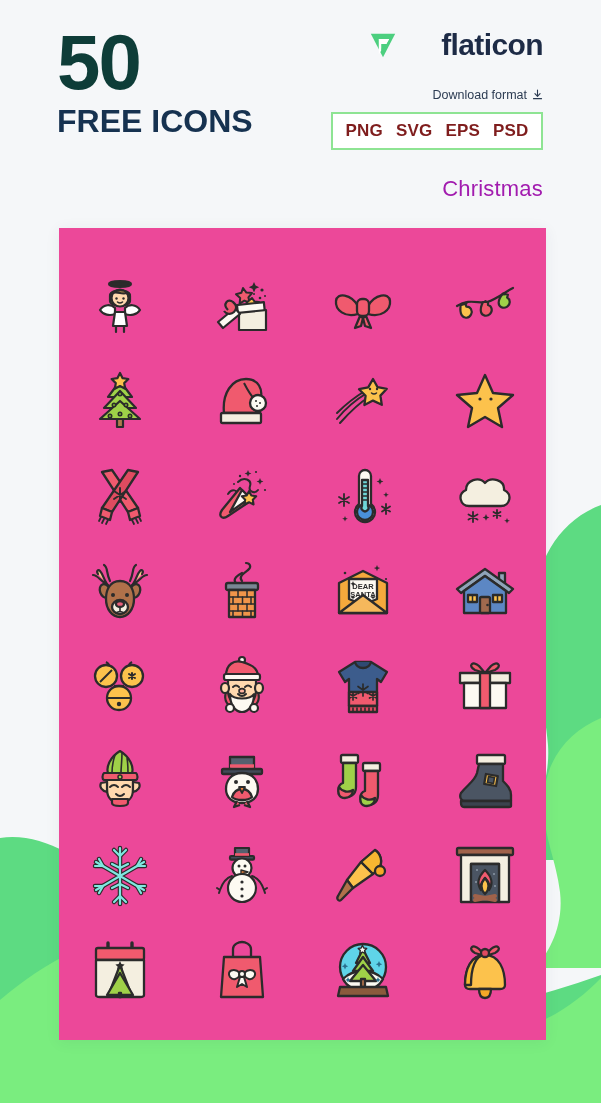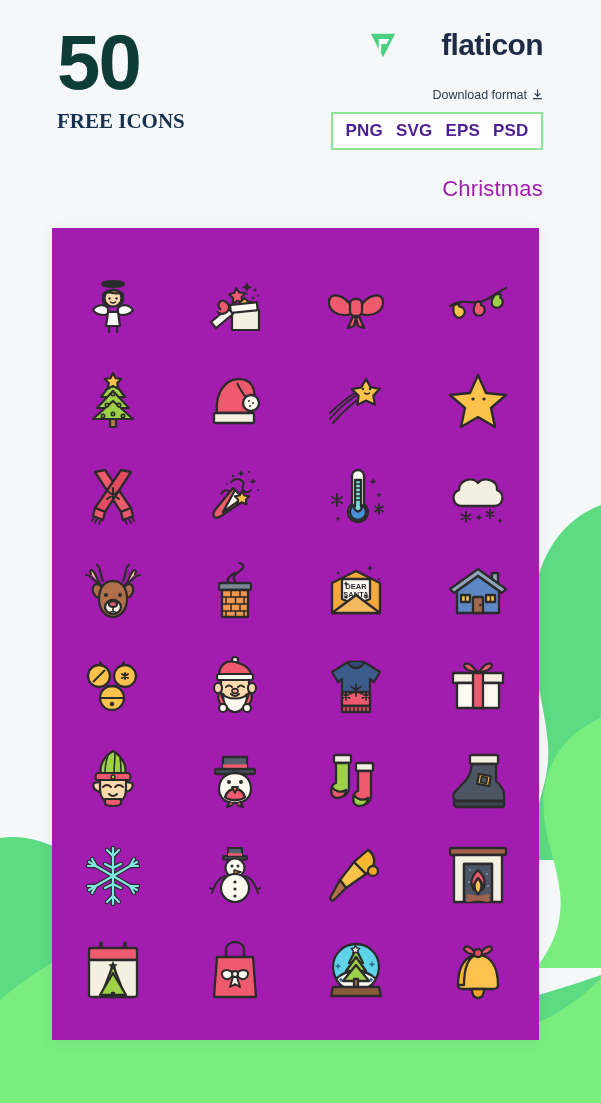--- a/index.html
+++ b/index.html
@@ -46,27 +46,27 @@
   .count-number {
     font-size: 78px;
     line-height: 80px;
     font-weight: bold;
     letter-spacing: -2px;
     color: #0e3d38;
     font-family: "Liberation Sans", sans-serif;
   }
 
   .count-label {
-    font-size: 21px;
+    font-size: 32px;
     line-height: 34px;
     font-weight: bold;
     letter-spacing: 0px;
     color: #163250;
     margin-top: 2px;
-    font-family: Liberation Serif, serif;
+    font-family: Liberation Sans, sans-serif;
   }
 
   .brand-block {
     position: absolute;
     right: 58px;
     top: 30px;
     display: flex;
     align-items: center;
     gap: 7px;
   }
@@ -104,42 +104,42 @@
     background: #ffffff;
     display: flex;
     align-items: center;
     justify-content: center;
     gap: 13px;
   }
 
   .format-item {
     font-size: 17px;
     font-weight: bold;
-    color: #4c1d95;
+    color: #7f1d1d;
     letter-spacing: 0.2px;
   }
 
   .pack-title {
     position: absolute;
     right: 58px;
     top: 176px;
     font-size: 22px;
     color: #a21caf;
     font-weight: normal;
     letter-spacing: 0.2px;
   }
 
   
   .icon-card {
     position: absolute;
-    left: 52px;
+    left: 59px;
     top: 228px;
     width: 487px;
     height: 812px;
-    background: #a21caf;
+    background: #ec4899;
     box-shadow: 0 2px 14px rgba(40,60,80,0.07);
     z-index: 4;
   }
 
   .icon-grid {
     position: absolute;
     left: 0; top: 30px;
     width: 487px;
     display: grid;
     grid-template-columns: repeat(4, 1fr);

